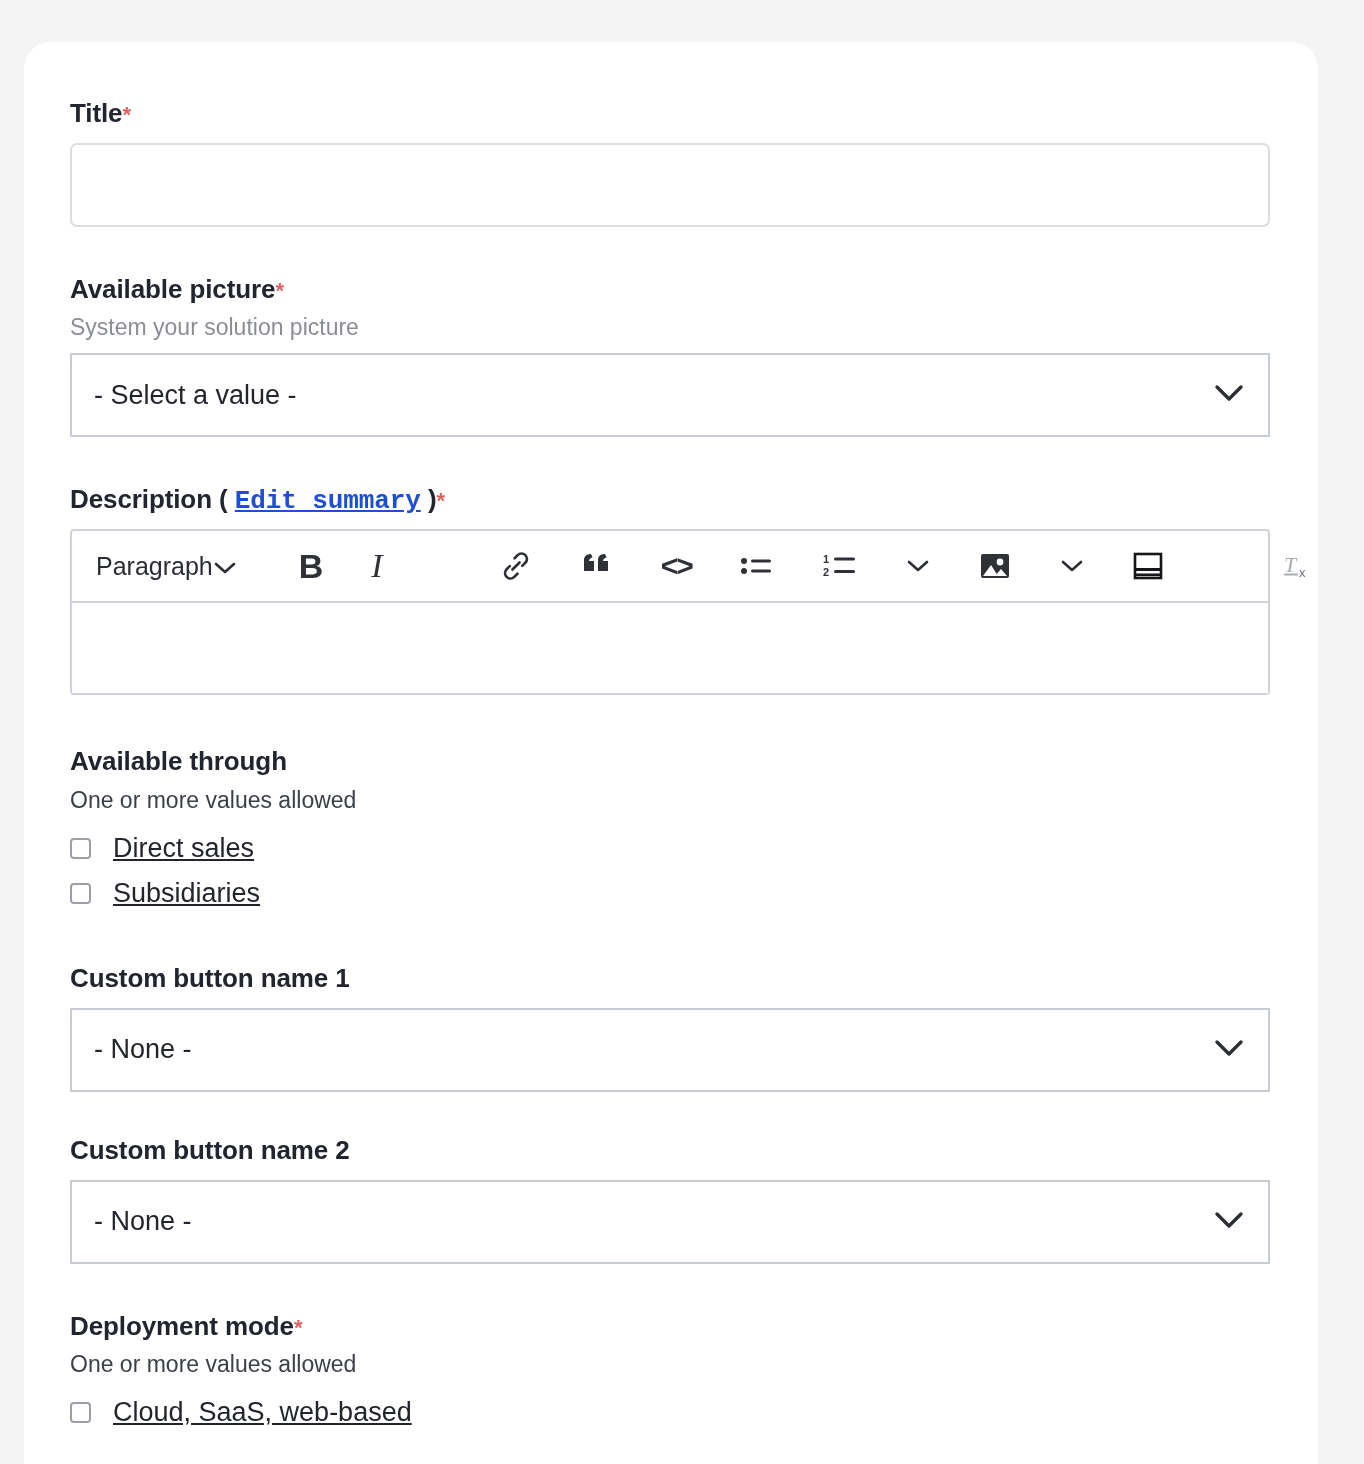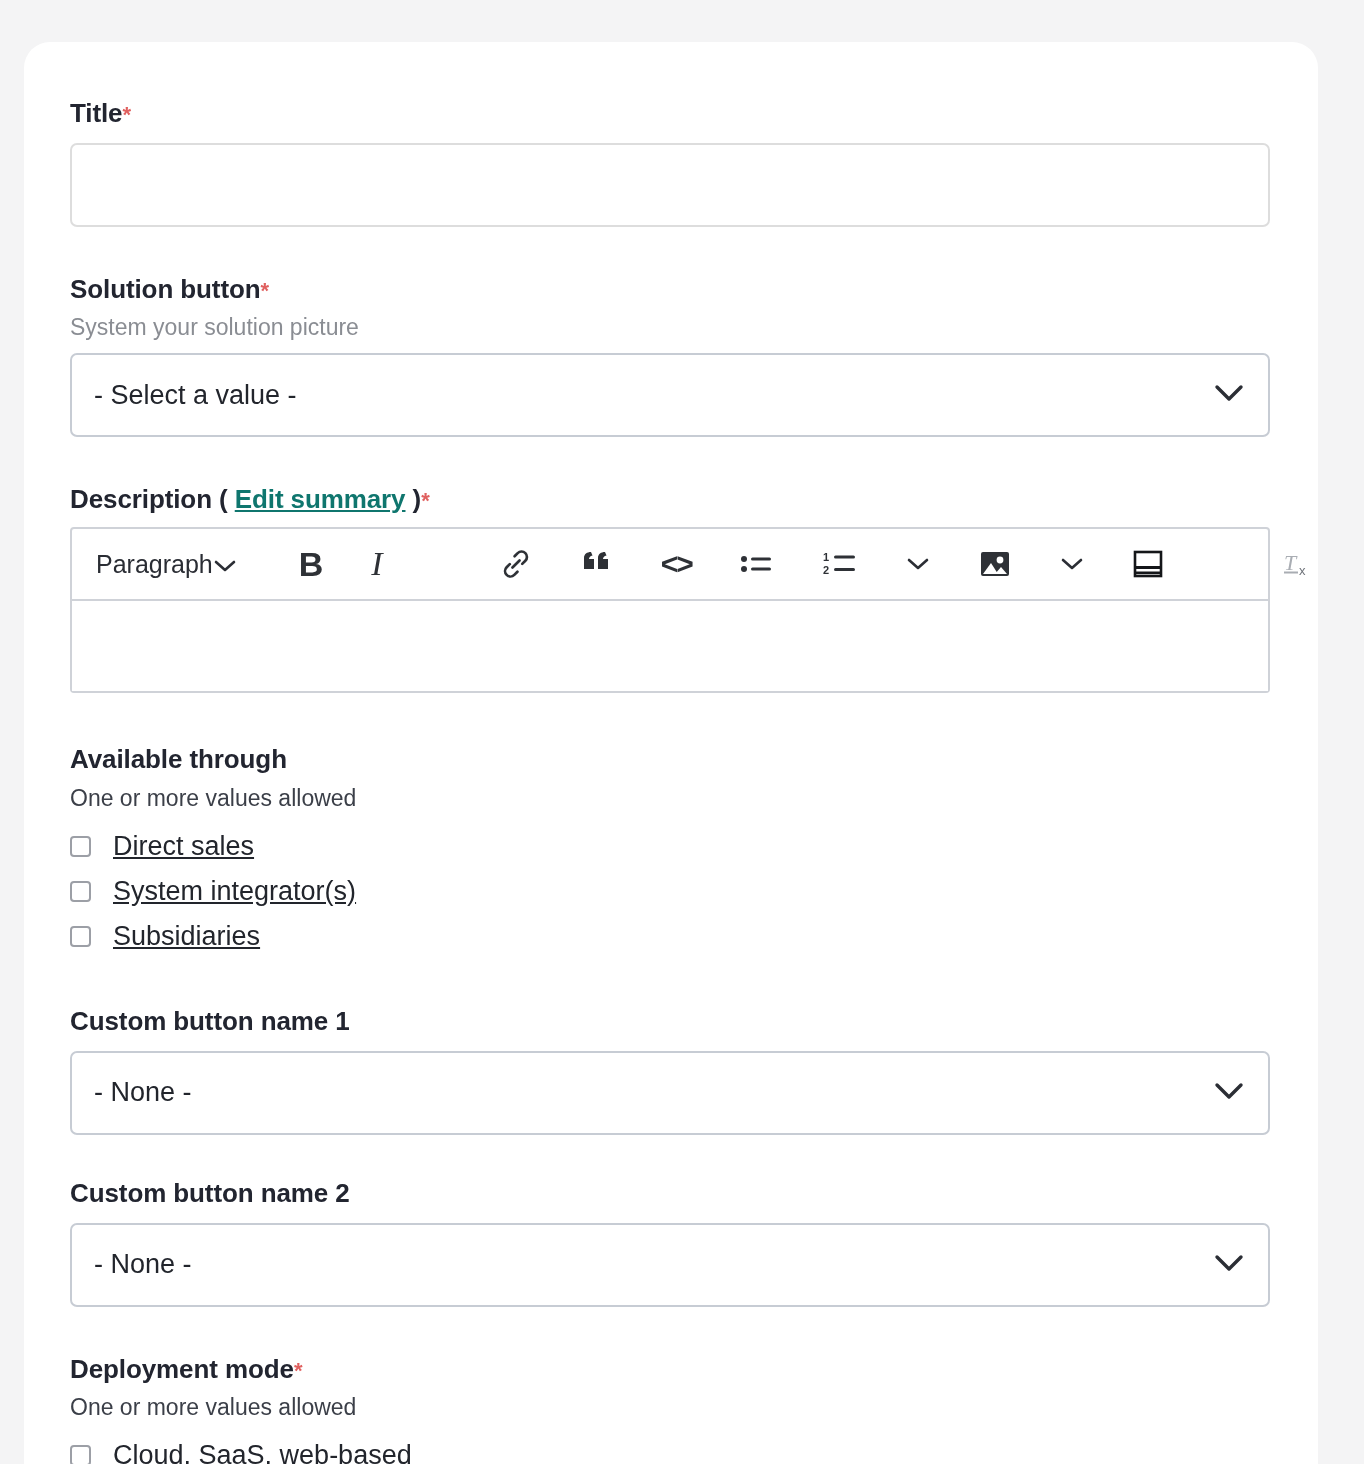--- a/index.html
+++ b/index.html
@@ -36,24 +36,25 @@
   }
   .label.tight { margin-bottom: 8px; }
   .req {
     color: #e0605f;
     font-weight: bold;
     font-size: 22px;
     vertical-align: baseline;
   }
   .desc-label { margin-bottom: 12px; }
   .link {
-    color: #0f766e;
+    color: #1d4ed8;
     text-decoration: underline;
     font-weight: bold;
     cursor: pointer;
+    font-family: Liberation Mono, monospace;
   }
   .help {
     font-size: 23px;
     color: #8a8d93;
     margin: 0 0 10px 0;
     line-height: 1.3;
   }
   .help.dark { color: #3b3f48; }
 
   
@@ -76,21 +77,21 @@
   .select-wrap {
     position: relative;
     width: 1200px;
     height: 84px;
   }
   .select-box {
     box-sizing: border-box;
     width: 100%;
     height: 100%;
     border: 2px solid #c7ccd4;
-    border-radius: 7px;
+    border-radius: 1px;
     background: #fff;
     display: flex;
     align-items: center;
     padding: 0 22px;
     font-size: 27px;
     color: #22252c;
     cursor: pointer;
   }
   .select-chevron {
     position: absolute;
@@ -187,21 +188,21 @@
 <div class="card">
 
   <div class="field">
     <div class="label"><span>Title</span><span class="req">*</span></div>
     <input class="text-input" type="text" placeholder="" style="">
   </div>
 
   <div class="sp-30"></div>
 
   <div class="field">
-    <div class="label tight"><span>Solution button</span><span class="req">*</span></div>
+    <div class="label tight"><span>Available picture</span><span class="req">*</span></div>
     <div class="help">System your solution picture</div>
     <div class="select-wrap">
       <div class="select-box">
         <span>- Select a value -</span>
       </div>
       <span class="select-chevron">
         <svg width="30" height="18" viewBox="0 0 30 18">
             <polyline points="3,3 15,15 27,3" fill="none" stroke="#2b2e35" stroke-width="3.4" stroke-linecap="round" stroke-linejoin="round"></polyline>
           </svg>
       </span>
@@ -330,24 +331,20 @@
   <div class="field">
     <div class="label tight">Available through</div>
     <div class="help dark">One or more values allowed</div>
 
     <div class="cb-row">
       <span class="cb"></span>
       <span class="cb-label">Direct sales</span>
     </div>
     <div class="cb-row">
       <span class="cb"></span>
-      <span class="cb-label">System integrator(s)</span>
-    </div>
-    <div class="cb-row">
-      <span class="cb"></span>
       <span class="cb-label">Subsidiaries</span>
     </div>
   </div>
 
   <div class="sp-30"></div>
 
   <div class="field">
     <div class="label">Custom button name 1</div>
     <div class="select-wrap">
       <div class="select-box">

